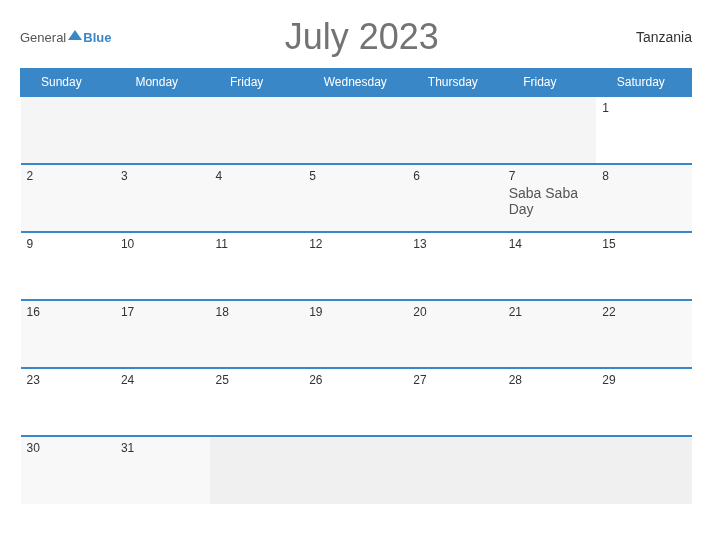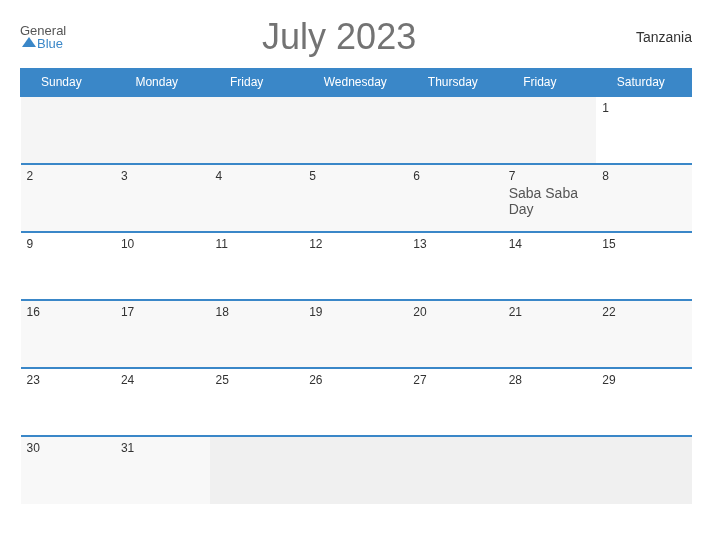--- a/index.html
+++ b/index.html
@@ -17,21 +17,21 @@
       padding: 16px 20px 10px 20px;
     }
     .header {
       display: flex;
       align-items: center;
       justify-content: space-between;
       margin-bottom: 10px;
     }
     .logo {
       display: flex;
-      flex-direction: column;
+      flex-direction: row;
       align-items: flex-start;
       line-height: 1;
     }
     .logo-general {
       font-size: 13px;
       color: #555;
       font-weight: normal;
     }
     .logo-icon {
       display: inline-block;
@@ -107,21 +107,21 @@
   </style>
 </head>
 <body>
 
 <div class="page">
   <div class="header">
     <div class="logo">
       <span class="logo-general">General</span>
       <span style="display:flex;align-items:center;gap:1px;">
         <span class="logo-icon"></span>
-          <span style="color:#3a87c8;font-weight:normal;font-size:13px;">Blue</span>
+          <span style="color:#3a87c8;font-weight:bold;font-size:13px;">Blue</span>
       </span>
     </div>
     <div class="title">July 2023</div>
     <div class="country">Tanzania</div>
   </div>
 
   <table class="calendar">
     <thead>
       <tr>
         <th>Sunday</th>

